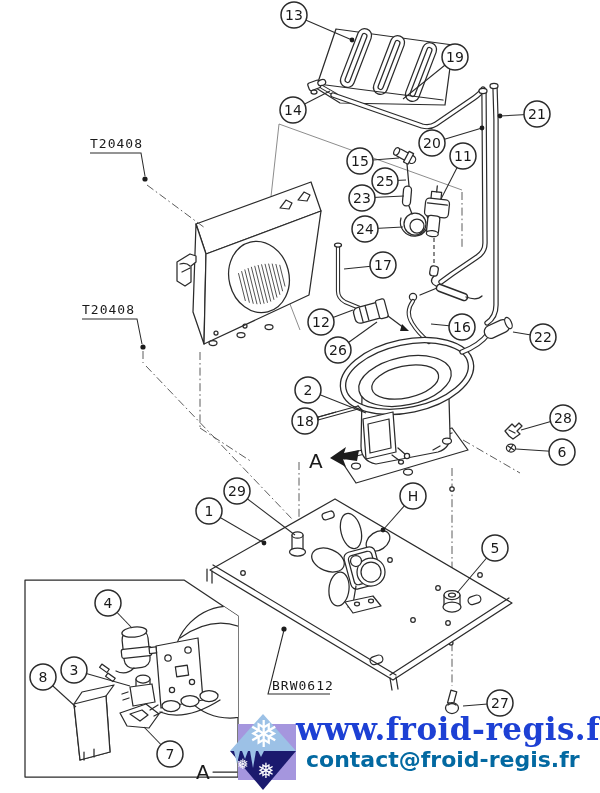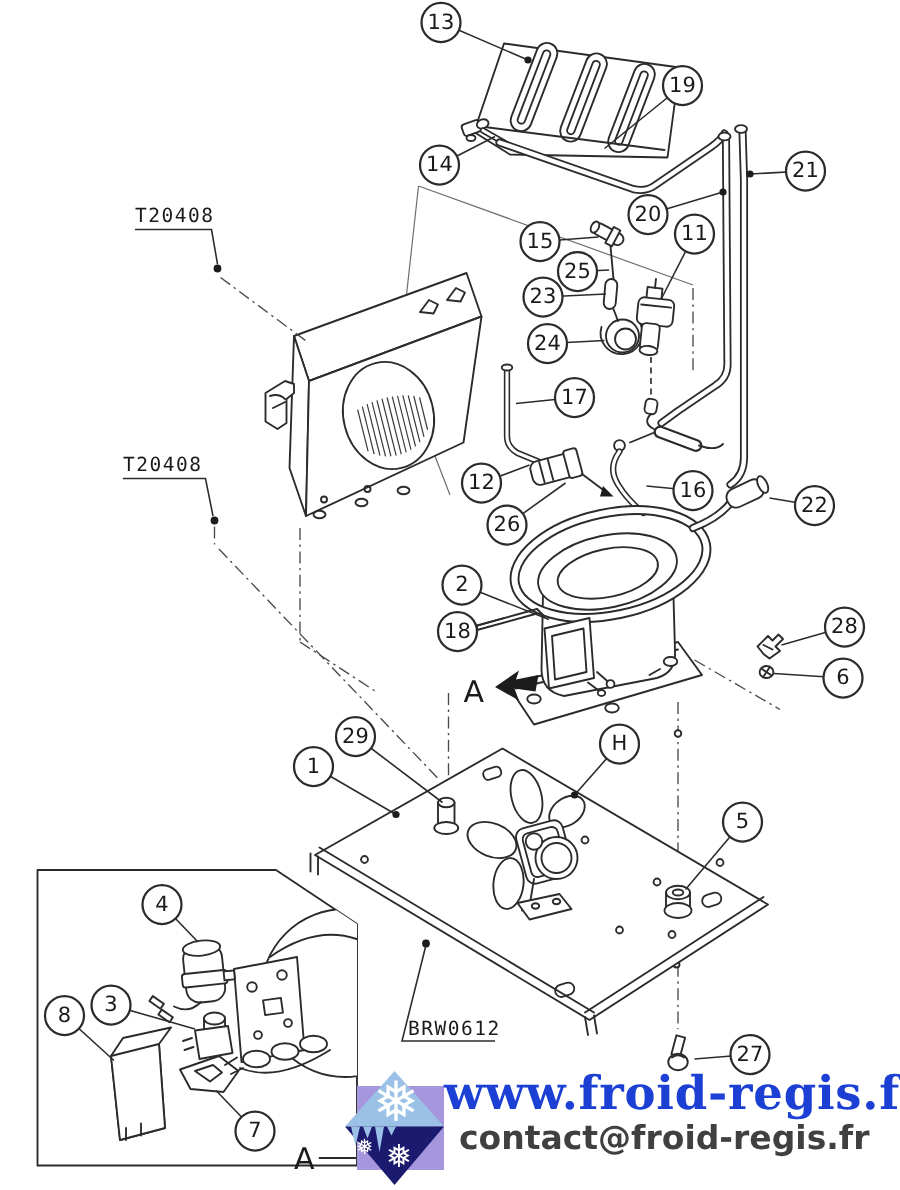--- a/index.html
+++ b/index.html
@@ -547,15 +547,15 @@
     <polygon id="logo-navy" points="4,53 70,53 37,92" fill="#1b1a6e"></polygon>
     <polygon points="8,53 14,53 11,66" fill="#9cc1e6"></polygon>
     <polygon points="16,53 22,53 19,61" fill="#9cc1e6"></polygon>
     <polygon points="24,53 30,53 27,70" fill="#9cc1e6"></polygon>
     <polygon points="32,53 38,53 35,59" fill="#9cc1e6"></polygon>
     <text class="flake" x="38" y="49" font-size="37">❅</text>
     <text class="flake" x="17" y="71" font-size="14">❅</text>
     <text class="flake" x="40" y="80" font-size="21">❅</text>
   </svg>
   <div class="footer-site" id="site-text" style="color: rgb(29, 64, 212);">www.froid-regis.fr</div>
-  <div class="footer-mail" id="mail-text" style="color: #404040;">contact@froid-regis.fr</div>
+  <div class="footer-mail" id="mail-text" style="color: #0369a1;">contact@froid-regis.fr</div>
 </div>
 </div>
 
 </body></html>

